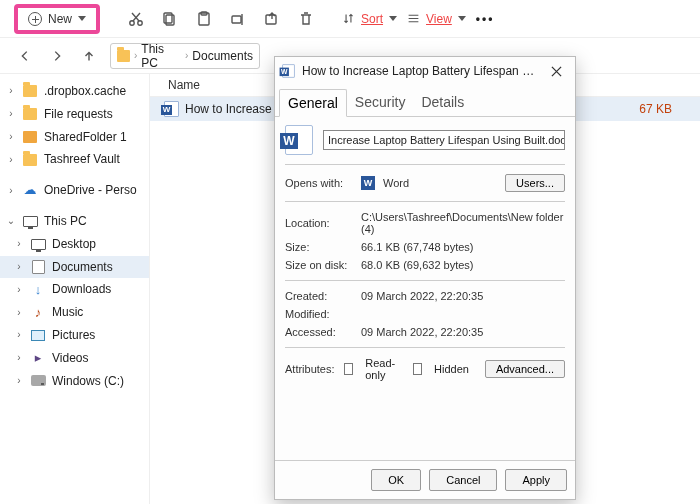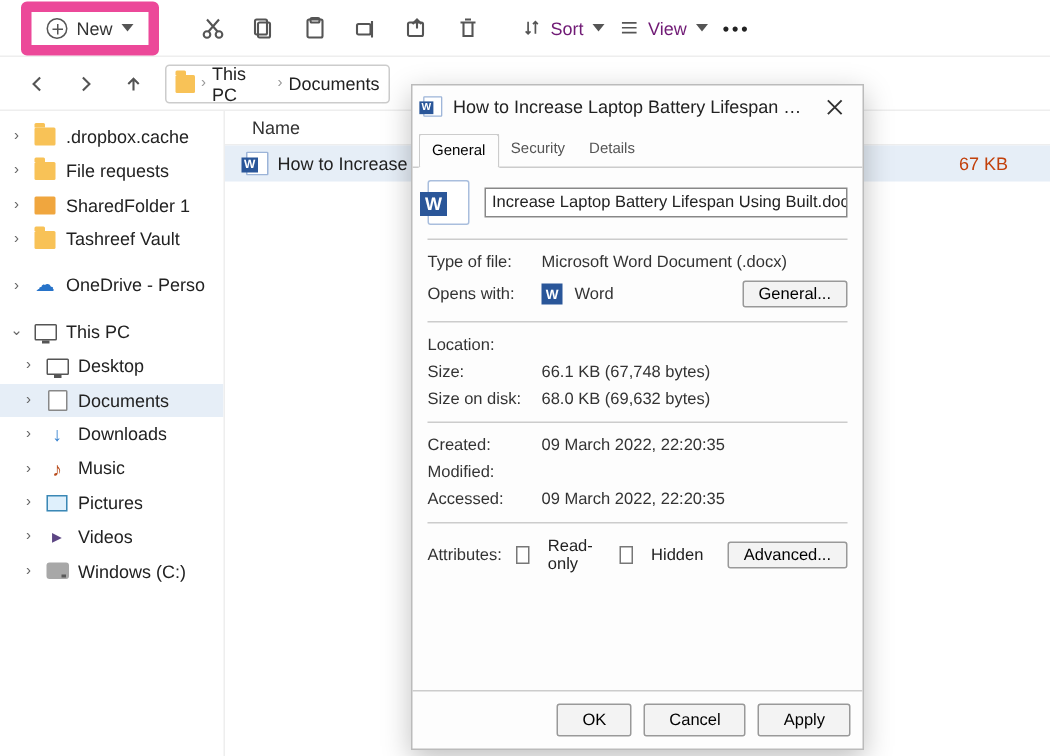--- a/index.html
+++ b/index.html
@@ -5,30 +5,30 @@
   * { box-sizing: border-box; font-family: "Segoe UI", Arial, sans-serif; }
   body { margin:0; width:700px; height:504px; background:#fff; overflow:hidden; font-size:12px; color:#222; }
   .win { width:700px; height:504px; position:relative; background:#fff; display:flex; flex-direction:column; }
   
   .tabbar { height:28px; background:#f5f5f5; display:flex; align-items:center; padding-left:6px; }
   .tab { background:#fff; border-radius:6px 6px 0 0; padding:4px 28px 4px 8px; font-size:12px; display:flex; align-items:center; gap:6px; }
   .folder-icon { width:14px; height:12px; background:#f8c257; border-radius:1px; position:relative; }
   .folder-icon::before { content:""; position:absolute; top:-3px; left:0; width:7px; height:3px; background:#f8c257; border-radius:1px 1px 0 0;}
   
   .toolbar { height:38px; display:flex; align-items:center; gap:10px; padding:0 14px; border-bottom:1px solid #eee;}
-  .new-btn { border:7px solid #ec4899; border-radius:4px; padding:4px 10px; display:flex; align-items:center; gap:6px; color:#333; }
+  .new-btn { border:4px solid #ec4899; border-radius:4px; padding:4px 10px; display:flex; align-items:center; gap:6px; color:#333; }
   .plus { width:14px; height:14px; border:1px solid #555; border-radius:50%; position:relative; }
   .plus::before,.plus::after{content:"";position:absolute;background:#555;}
   .plus::before{top:3px;left:6px;width:1px;height:7px;}
   .plus::after{top:6px;left:3px;width:7px;height:1px;}
   .chev-d { width:0;height:0;border-left:4px solid transparent;border-right:4px solid transparent;border-top:5px solid #555;}
   .tb-ico { width:20px; height:20px; display:flex;align-items:center;justify-content:center;color:#444; }
   .tb-ico svg { width:16px;height:16px;stroke:#555;fill:none;stroke-width:1.4;}
   .tb-group { display:flex; gap:14px; color:#555;}
-  .sort-btn,.view-btn{display:flex;align-items:center;gap:6px;font-size:12px;color:#701a75;}
+  .sort-btn,.view-btn{display:flex;align-items:center;gap:6px;font-size:12px;color:#ef4444;text-decoration:underline;}
   .more-dots{letter-spacing:2px;font-weight:bold;}
   
   .navrow { height:36px; display:flex; align-items:center; gap:10px; padding:0 14px; border-bottom:1px solid #eee;}
   .nav-arrow{width:22px;height:22px;display:flex;align-items:center;justify-content:center;color:#555;}
   .nav-arrow svg{width:14px;height:14px;stroke:#555;fill:none;stroke-width:1.6;}
   .breadcrumb{border:1px solid #ccc;border-radius:3px;height:26px;display:flex;align-items:center;gap:4px;padding:0 6px;flex:0 0 150px;font-size:12px;}
   .bc-sep{color:#999;font-size:10px;}
   
   .main{flex:1;display:flex;position:relative;}
   .sidebar{width:150px;border-right:1px solid #eee;padding:6px 0;overflow:hidden;}
@@ -46,21 +46,21 @@
   .file-row .fsize{flex:0 0 130px;text-align:right;padding-right:28px;color:#c2410c;}
   .word-icon{width:15px;height:16px;background:#fff;border:1px solid #9cb4d8;position:relative;border-radius:1px;}
   .word-icon::after{content:"W";position:absolute;left:-4px;top:3px;width:11px;height:10px;background:#2a5699;color:#fff;font-size:8px;line-height:10px;text-align:center;font-weight:bold;}
   
   .dialog{position:absolute;left:274px;top:56px;width:302px;height:444px;background:#fdfdfd;border:1px solid #bbb;box-shadow:0 6px 18px rgba(0,0,0,.25);display:flex;flex-direction:column;font-size:11px;}
   .dlg-title{height:28px;display:flex;align-items:center;padding:0 6px;gap:6px;}
   .dlg-title .tt{flex:1;white-space:nowrap;overflow:hidden;text-overflow:ellipsis;font-size:12px;}
   .close-x{width:26px;height:20px;display:flex;align-items:center;justify-content:center;}
   .close-x svg{width:11px;height:11px;stroke:#333;stroke-width:1.4;}
   .tabs{display:flex;border-bottom:1px solid #ccc;padding:0 4px;margin-top:4px;}
-  .ptab{padding:5px 8px;font-size:10px;color:#555;}
+  .ptab{padding:5px 8px;font-size:14px;color:#555;}
   .ptab.active{color:#000;border:1px solid #ccc;border-bottom:1px solid #fdfdfd;border-radius:2px 2px 0 0;margin-bottom:-1px;background:#fdfdfd;}
   .dlg-body{flex:1;padding:8px 10px;display:flex;flex-direction:column;gap:6px;}
   .name-row{display:flex;align-items:center;gap:10px;}
   .big-word{width:28px;height:30px;background:#fff;border:1px solid #a9bedd;position:relative;border-radius:2px;}
   .big-word::after{content:"W";position:absolute;left:-6px;top:7px;width:18px;height:16px;background:#2a5699;color:#fff;font-size:12px;line-height:16px;text-align:center;font-weight:bold;}
   .name-input{flex:1;border:1px solid #888;padding:3px 4px;font-size:11px;background:#fff;white-space:nowrap;overflow:hidden;}
   .hr{height:0;border-top:1px solid #ccc;margin:3px 0;}
   .kv{display:flex;align-items:center;gap:8px;}
   .kv .k{width:68px;color:#333;}
   .kv .v{flex:1;color:#333;}
@@ -298,32 +298,29 @@
       <div class="ptab">Security</div>
       <div class="ptab">Details</div>
     </div>
     <div class="dlg-body">
       <div class="name-row">
         <span class="big-word"></span>
         <div class="name-input">Increase Laptop Battery Lifespan Using Built.docx</div>
       </div>
       <div class="hr"></div>
       <div class="kv">
-          <span class="k">Type of file:</span>
-          <span class="v">Microsoft Word Document (.docx)</span>
-        </div>
-      <div class="kv">
         <span class="k">Opens with:</span>
         <span class="sq">W</span>
         <span class="v" style="flex:0 0 auto;margin-right:auto;">Word</span>
-        <button class="btn">General...</button>
+        <button class="btn">Users...</button>
       </div>
       <div class="hr"></div>
       <div class="kv">
           <span class="k">Location:</span>
+          <span class="v">C:\Users\Tashreef\Documents\New folder (4)</span>
         </div>
       <div class="kv">
           <span class="k">Size:</span>
           <span class="v">66.1 KB (67,748 bytes)</span>
         </div>
       <div class="kv">
           <span class="k">Size on disk:</span>
           <span class="v">68.0 KB (69,632 bytes)</span>
         </div>
       <div class="hr"></div>

